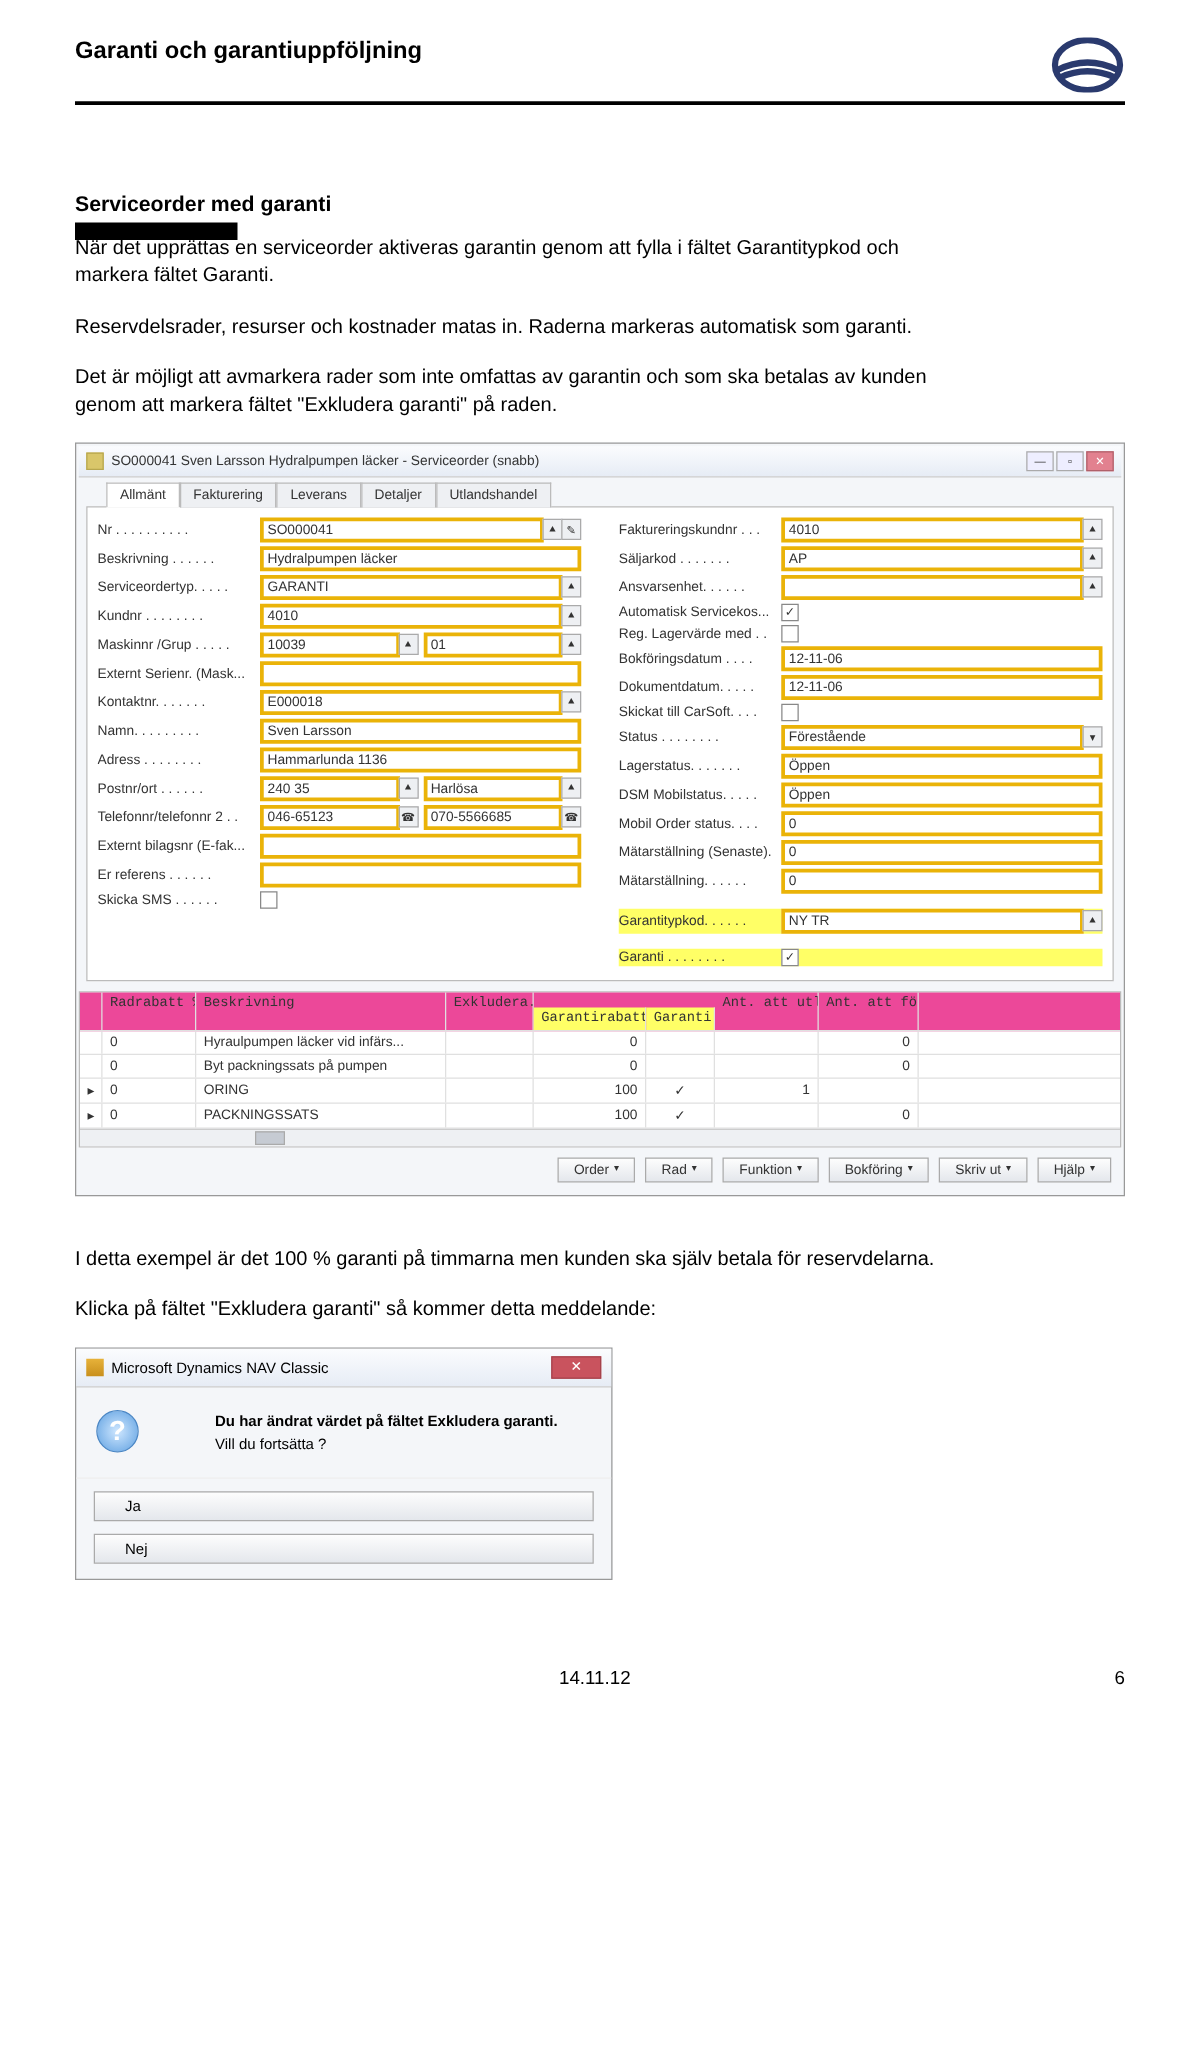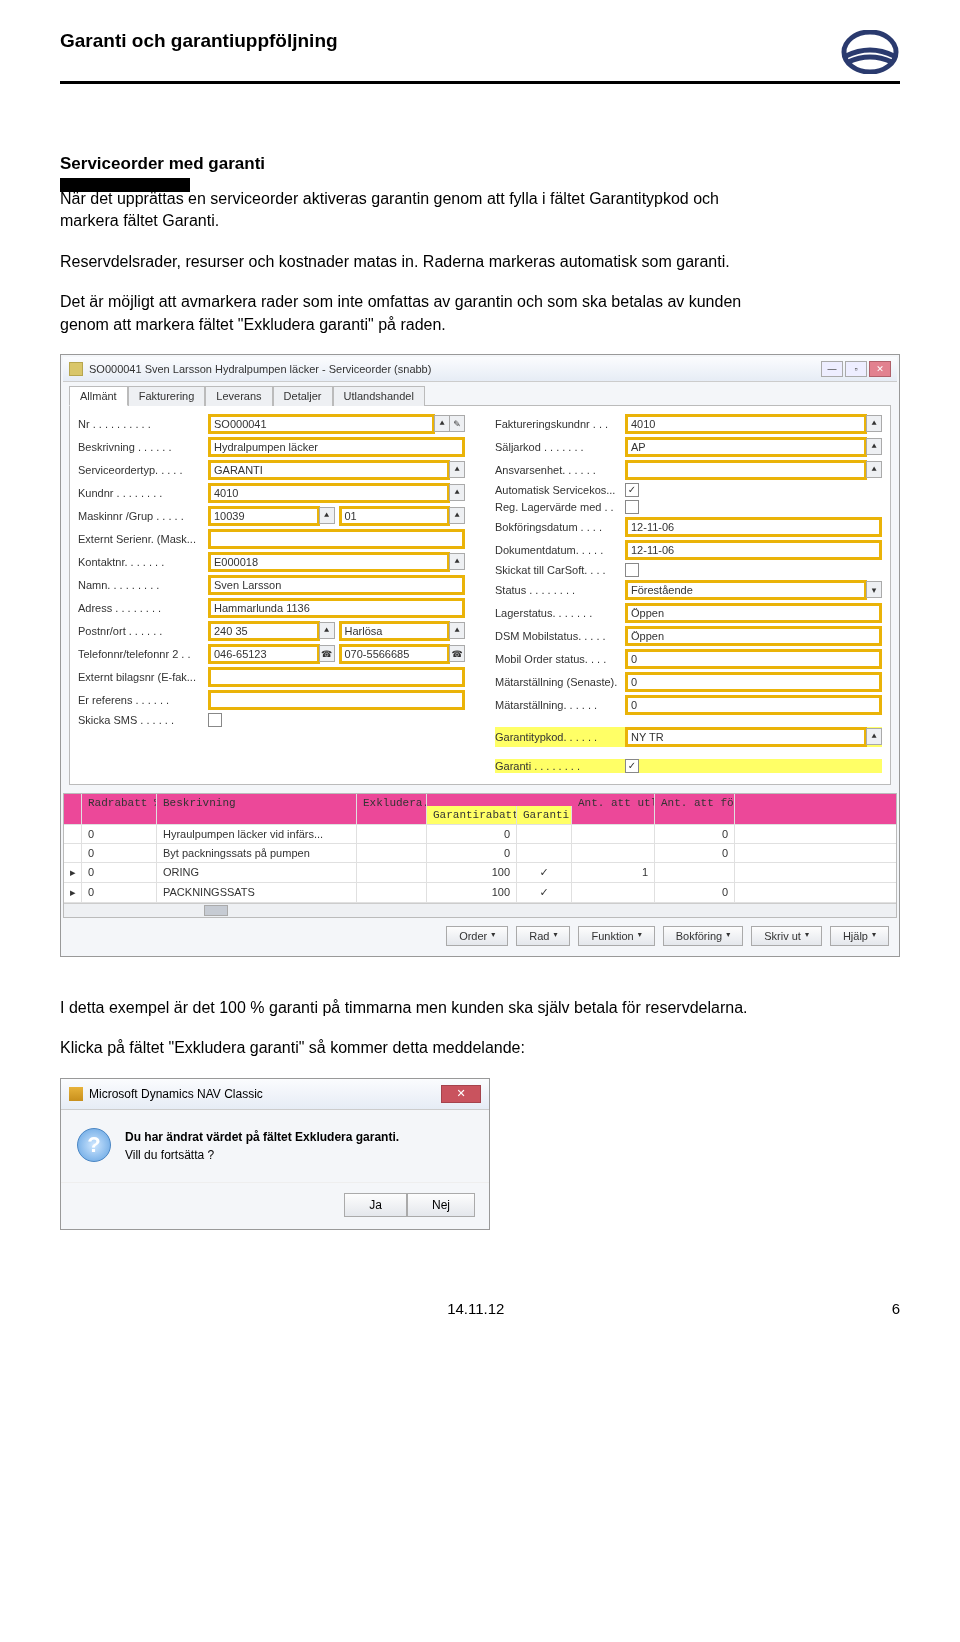--- a/index.html
+++ b/index.html
@@ -22,21 +22,21 @@
   .para-wide { max-width: 700px; }
   .screenshot-container { border: 1px solid #999; background: #f4f6f9; margin: 10px 0 40px 0; padding: 2px; font-size: 11px; color: #333; }
   .win-title { display:flex; align-items:center; background: linear-gradient(#fbfcfe,#e6ecf5); border-bottom:1px solid #ccc; padding: 4px 6px; }
   .win-title .ico { width:14px;height:14px;background:#d9c66a;border:1px solid #b7a64e;margin-right:6px;}
   .win-title .txt { flex:1; }
   .win-btns { display:flex; gap:2px; }
   .win-btns .b { width:22px;height:16px;border:1px solid #aaa;background:#eef;display:flex;align-items:center;justify-content:center;font-size:9px;}
   .win-btns .bx { background:#e2818f;color:#fff;border-color:#b0606a;}
   .tabs { display:flex; padding: 4px 6px 0 6px; gap:0; }
   .tab { padding: 3px 10px; border:1px solid #bbb; border-bottom:none; background:#eef0f3; font-size:11px;}
-  .tab.sel { background:#fff; font-weight:normal; border-bottom:1px solid #fff; position:relative; z-index:2;}
+  .tab.sel { background:#fff; font-weight:normal; border-bottom:1px solid #fff; position:relative; z-index:2;margin-left:16px;}
   .tab-body { border:1px solid #bbb; margin: -1px 6px 6px 6px; background:#fff; padding:8px; }
   .cols { display:flex; gap: 30px; }
   .col { flex:1; }
   .field { display:flex; align-items:center; margin-bottom:3px; font-size:11px; }
   .field .lbl { width:130px; white-space:nowrap; overflow:hidden; }
   .field .inp { flex:1; height:20px; border:3px solid #eab308; background:#fff; padding:0 3px; font-size:11px; display:flex; align-items:center;}
   .field .btn-s { width:16px; height:17px; border:1px solid #aaa; background:#eef0f3; margin-left:-1px; display:flex;align-items:center;justify-content:center;font-size:9px;}
   .field .chk { width:14px;height:14px;border:1px solid #888;background:#fff;display:flex;align-items:center;justify-content:center;font-size:10px;}
   .hl { background: #ffff66 !important; margin-top: 12px; }
   .grid { margin-top:8px; border:1px solid #bbb; background:#fff; }
@@ -55,23 +55,23 @@
   .grid-scroll .thumb { position:absolute; left:140px; width:24px; top:1px; bottom:1px; background:#c6cbd3; border:1px solid #aaa; }
   .btn-row { display:flex; justify-content:flex-end; gap:8px; padding:8px; }
   .btn-row .bb { border:1px solid #aaa; background:linear-gradient(#fdfdfd,#e4e7ec); padding:3px 12px; font-size:11px; display:flex; align-items:flex-start; gap:4px;}
   .btn-row .bb .ar { font-size:8px; }
   .dialog { border:1px solid #999; width: 430px; background:#f4f6f9; margin-top:8px; font-size:12px;}
   .dlg-title { display:flex; align-items:center; background: linear-gradient(#fbfcfe,#e6ecf5); border-bottom:1px solid #ccc; padding:6px 8px; font-size:12px;}
   .dlg-title .ico2 { width:14px;height:14px;background:linear-gradient(#e7b23a,#c88f1c);margin-right:6px;}
   .dlg-title .x { margin-left:auto; width:40px;height:18px;background:#c9535e;color:#fff;display:flex;align-items:center;justify-content:center;border:1px solid #a5434c;font-size:11px;}
   .dlg-body { display:flex; padding:18px 16px 12px 16px; gap:14px;}
   .dlg-body .qicon { width:34px;height:34px;border-radius:50%;background:radial-gradient(#cfe7ff,#5d9fe0);border:1px solid #4a86c4;display:flex;align-items:center;justify-content:center;color:#fff;font-size:22px;font-weight:bold;}
-  .dlg-text { font-size:12px; line-height:1.5; }
+  .dlg-text { font-size:12px; line-height:1.5;margin-left:47px; }
   .dlg-text .bold { font-weight:bold; }
-  .dlg-btns { display:flex; justify-content:flex-end; padding: 4px 14px 12px 14px; }
+  .dlg-btns { display:flex; justify-content:space-between; gap:10px; padding: 4px 14px 12px 14px; flex-direction: column; }
   .dlg-btns .db { border:1px solid #aaa; background:linear-gradient(#fdfdfd,#e4e7ec); padding:4px 24px; font-size:12px;}
   .inner-hr { border:none; border-top:1px solid #eee; margin:6px 0;}
   .footer { display:flex; justify-content:space-between; margin-top:70px; font-size:15px;}
 </style>
 </head>
 <body>
 
 <div class="header-row">
   <div class="doc-title">Garanti och garantiuppföljning</div>
   <div class="logo">

